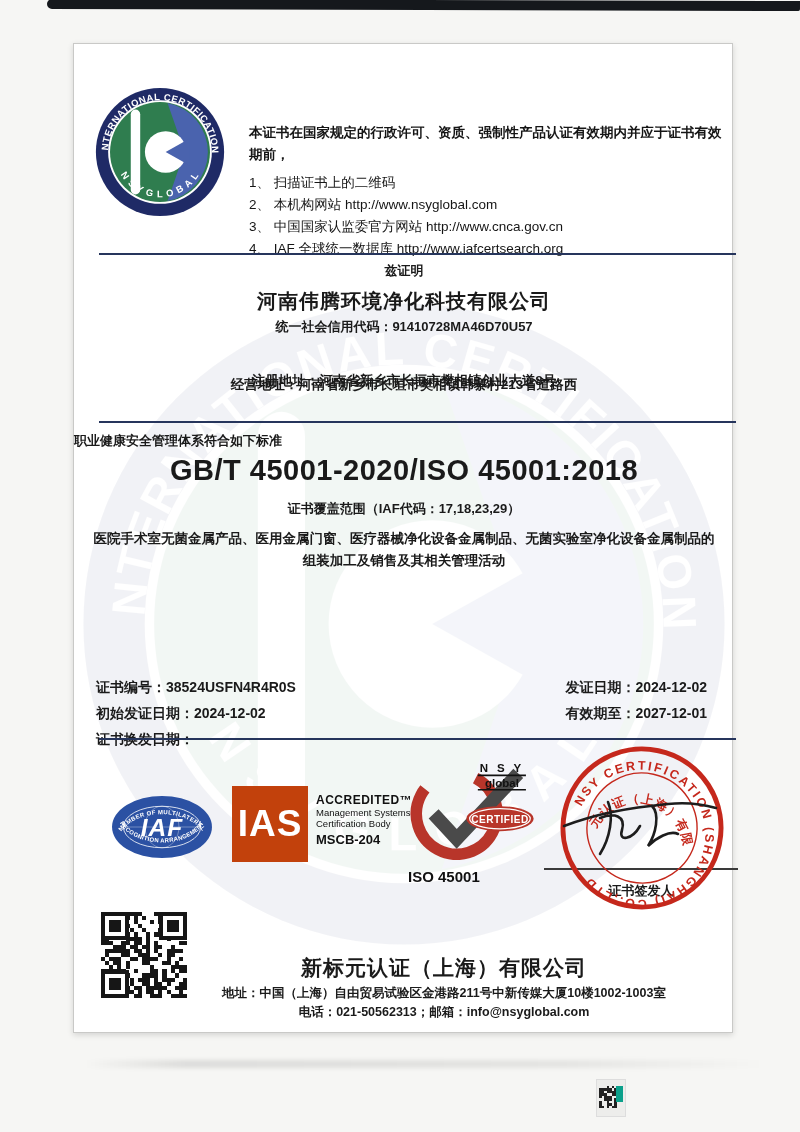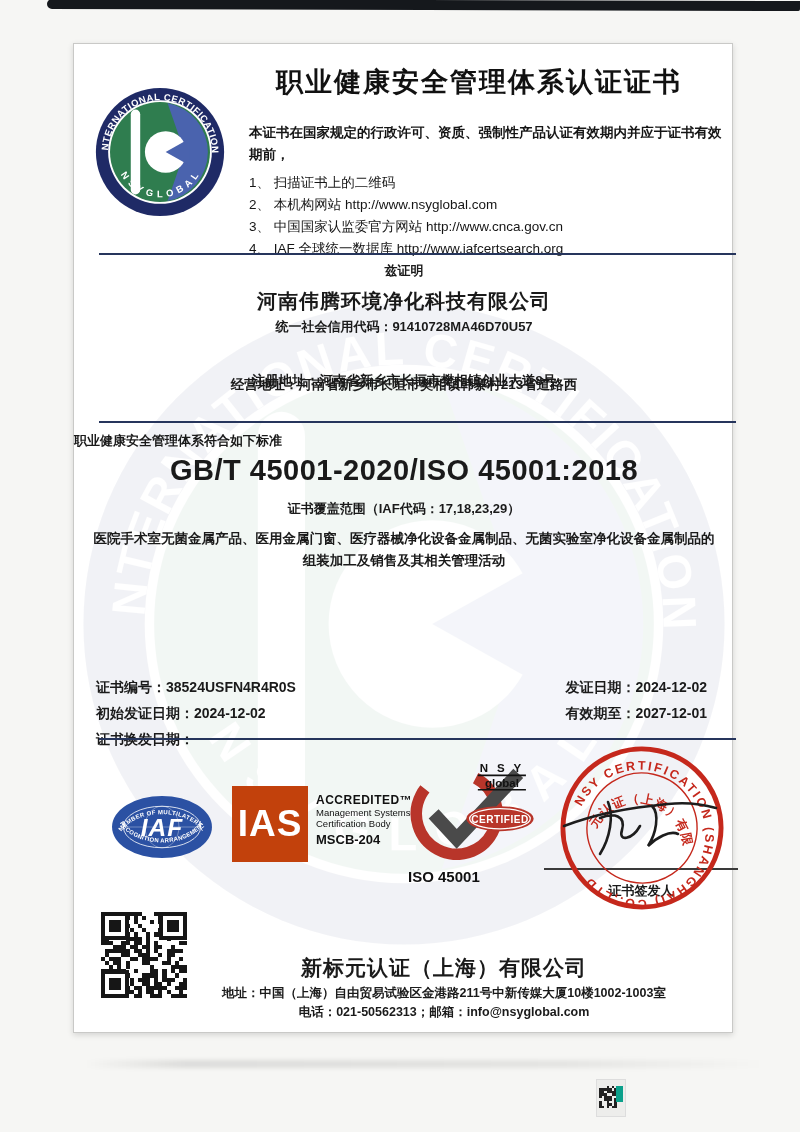--- a/index.html
+++ b/index.html
@@ -119,21 +119,20 @@
     <path id="logo-arc-top" d="M 15,70 A 55,55 0 0 1 125,70" fill="none"></path>
     <path id="logo-arc-bot" d="M 22,70 A 48,48 0 0 0 118,70" fill="none"></path>
     <text font-size="10" font-weight="bold" fill="#ffffff" letter-spacing="0.6">
       <textPath href="#logo-arc-top" startOffset="50%" text-anchor="middle">INTERNATIONAL CERTIFICATION</textPath>
     </text>
     <text font-size="10" font-weight="bold" fill="#ffffff" letter-spacing="1">
       <textPath href="#logo-arc-bot" startOffset="50%" text-anchor="middle">N S Y   G L O B A L</textPath>
     </text>
   </svg>
 
-  <div class="cert-title">职业健康安全管理体系认证证书</div>
 
   <div class="intro">
     <div>本证书在国家规定的行政许可、资质、强制性产品认证有效期内并应于证书有效期前，</div>
   </div>
 
   <ul class="query-list">
     <li>1、 扫描证书上的二维码</li>
     <li>2、 本机构网站 http://www.nsyglobal.com</li>
     <li>3、 中国国家认监委官方网站 http://www.cnca.gov.cn</li>
     <li>4、 IAF 全球统一数据库 http://www.iafcertsearch.org</li>

